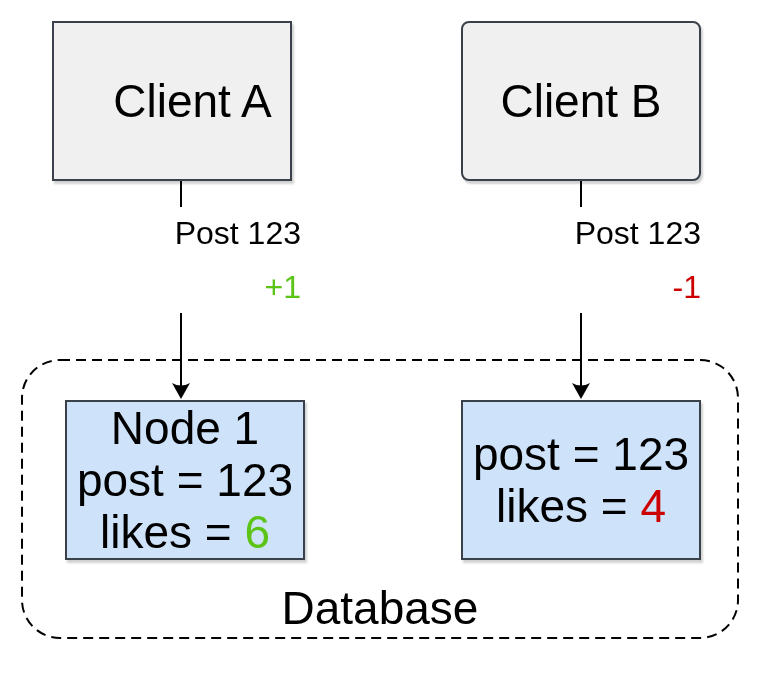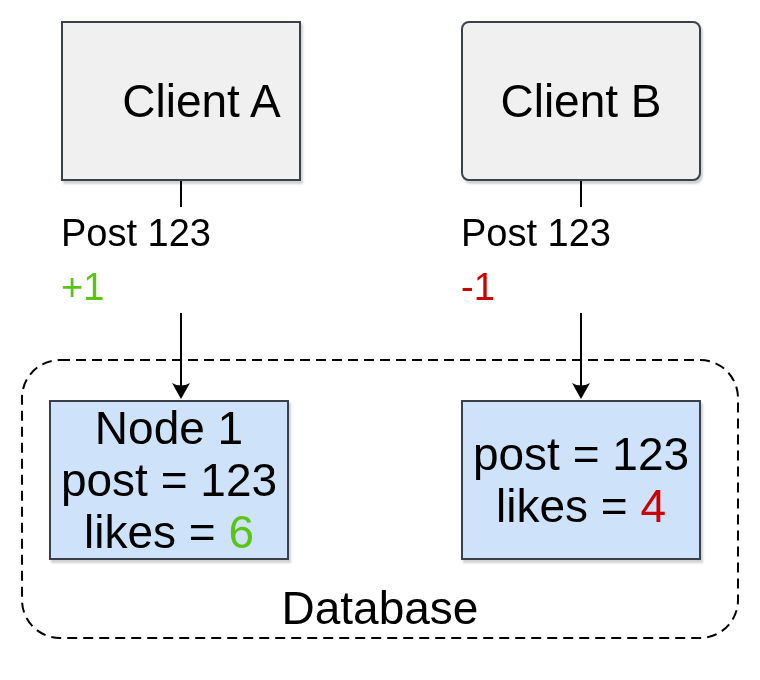--- a/index.html
+++ b/index.html
@@ -25,31 +25,31 @@
     border: 2px solid #3a414b;
     display: flex;
     flex-direction: column;
     align-items: center;
     justify-content: center;
     text-align: center;
     font-size: 46px;
     box-shadow: 2px 3px 2px rgba(0,0,0,0.18);
   }
   .client-box { background: #f0f0f0; top: 21px; }
-  .client-a { left: 61px; padding-left: 41px; }
+  .client-a { left: 52px; padding-left: 41px; }
   .client-b { left: 461px; border-radius: 8px; }
   .node-box { background: #cee3f9; top: 400px; line-height: 52px; }
-  .node-1 { left: 49px; }
+  .node-1 { left: 65px; }
   .node-2 { left: 461px; }
   .node-line { white-space: pre; }
   .flow-label {
     position: absolute;
     width: 240px;
-    text-align: left;
-    font-size: 38px;
+    text-align: right;
+    font-size: 32px;
     line-height: 48px;
   }
   .post-label { top: 209px; }
   .delta-label { top: 263px; }
   .col-a { left: 61px; }
   .col-b { left: 461px; }
   .database-label {
     position: absolute;
     left: 22px;
     top: 584px;

